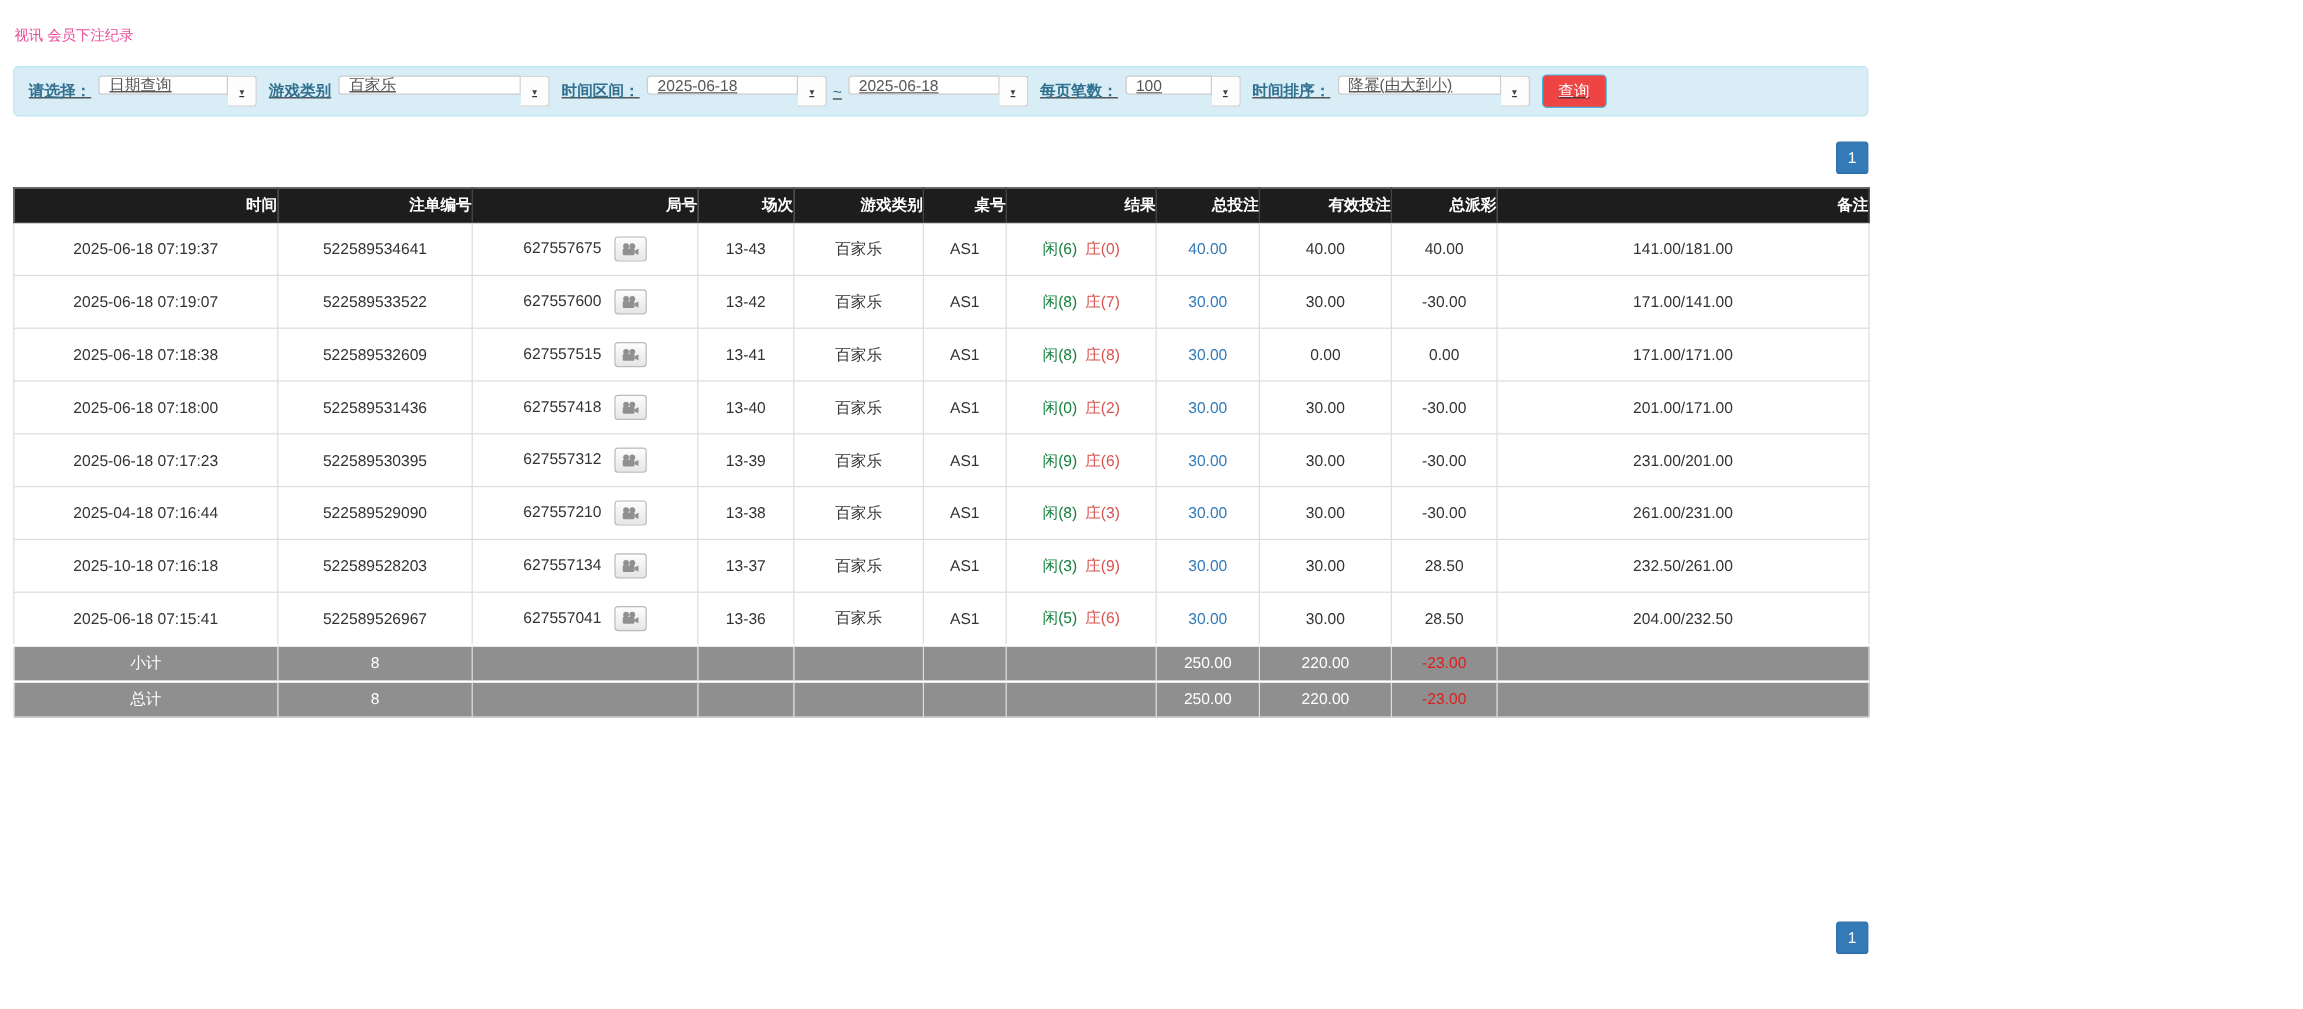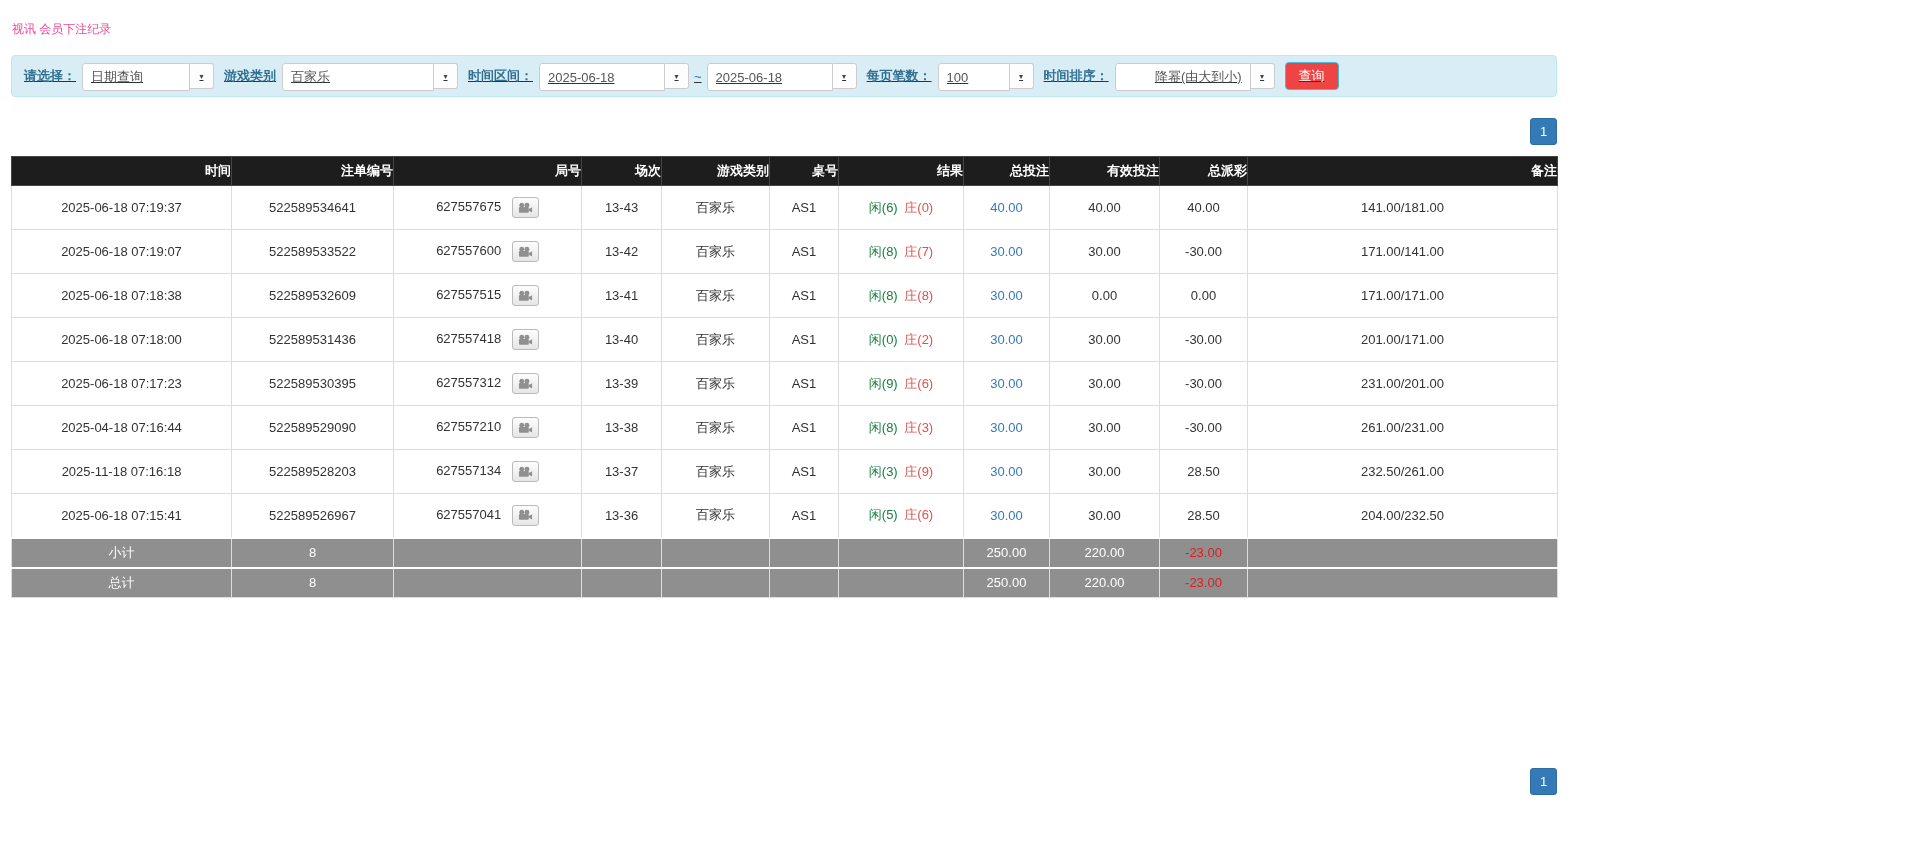--- a/index.html
+++ b/index.html
@@ -34,21 +34,21 @@
   .filter-label {
     color: #31708f;
     font-size: 13px;
     font-weight: bold;
     white-space: nowrap;
     margin: 0 6px 0 10px;
   }
   .filter-label:first-child { margin-left: 2px; }
   .combo { display: flex; height: 26px; }
   .combo input {
-    height: 28px;
+    height: 16px;
     border: 1px solid #ccc;
     border-radius: 3px 0 0 3px;
     padding: 0 8px;
     font-size: 13px;
     color: #555;
     background: #fff;
     outline: none;
     font-family: inherit;
   }
   .caret-btn {
@@ -62,21 +62,21 @@
     font-size: 8px;
     cursor: pointer;
     display: flex;
     align-items: center;
     justify-content: center;
   }
   .w-select { width: 108px; }
   .w-game { width: 152px; }
   .w-date { width: 126px; }
   .w-size { width: 72px; }
-  .w-sort { width: 136px; text-align: right; }
+  .w-sort { width: 136px; }
   .tilde { color: #31708f; font-size: 13px; margin: 0 5px; }
   .search-btn {
     height: 28px;
     padding: 0 13px;
     margin-left: 10px;
     background: #ef4444;
     border: 1px solid #46b8da;
     border-radius: 4px;
     color: #fff;
     font-size: 13px;
@@ -417,21 +417,21 @@
     </td>
     <td>
       <a class="bet-link">30.00</a>
     </td>
     <td>30.00</td>
     <td class="neg">-30.00</td>
     <td>261.00/231.00</td>
   </tr>
 
   <tr>
-    <td>2025-11-18 07:16:18</td>
+    <td>2025-10-18 07:16:18</td>
     <td>522589528203</td>
     <td>
       <span>627557134</span>
       <button class="video-btn">
         <svg width="15" height="12" viewBox="0 0 16 12">
           <circle cx="4" cy="3" r="2.6" fill="#909090"></circle>
           <circle cx="9.5" cy="3" r="2.6" fill="#909090"></circle>
           <rect x="1" y="5" width="10.5" height="6" rx="1" fill="#909090"></rect>
           <path d="M11.5 7 L15 5.3 L15 10.7 L11.5 9 Z" fill="#909090"></path>
         </svg>

